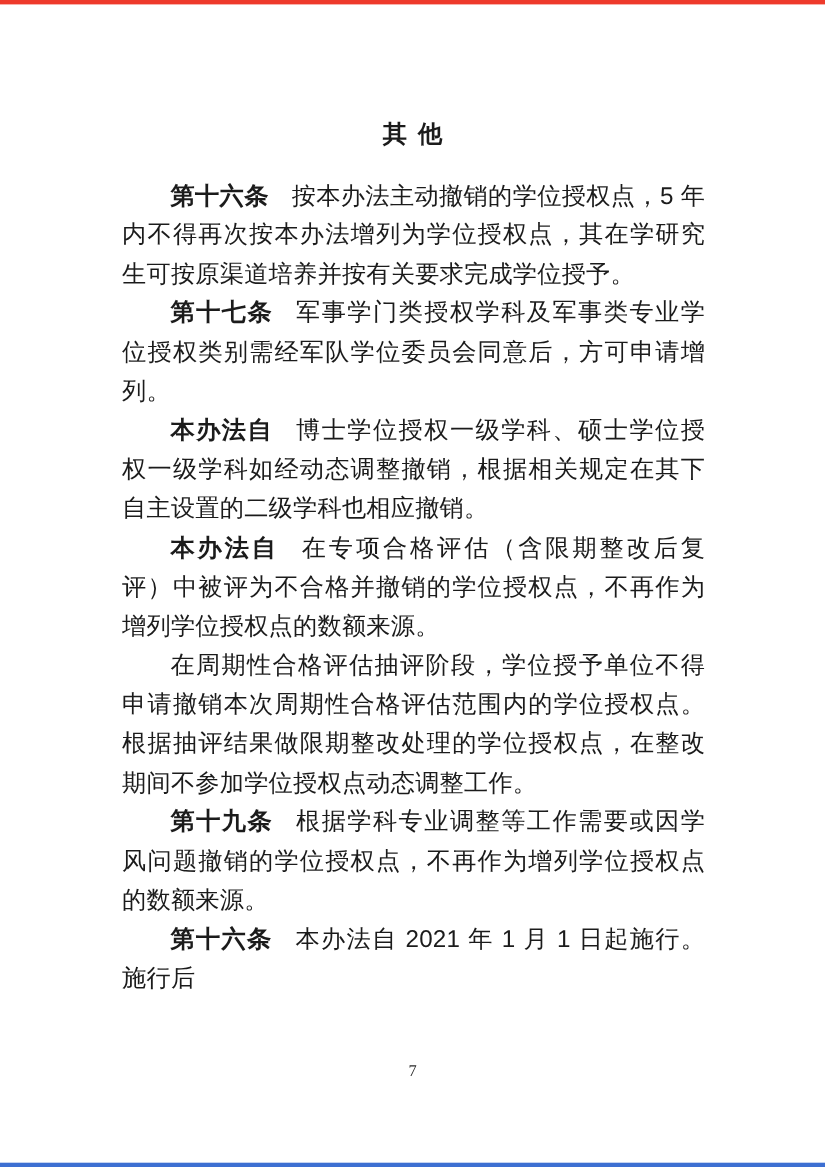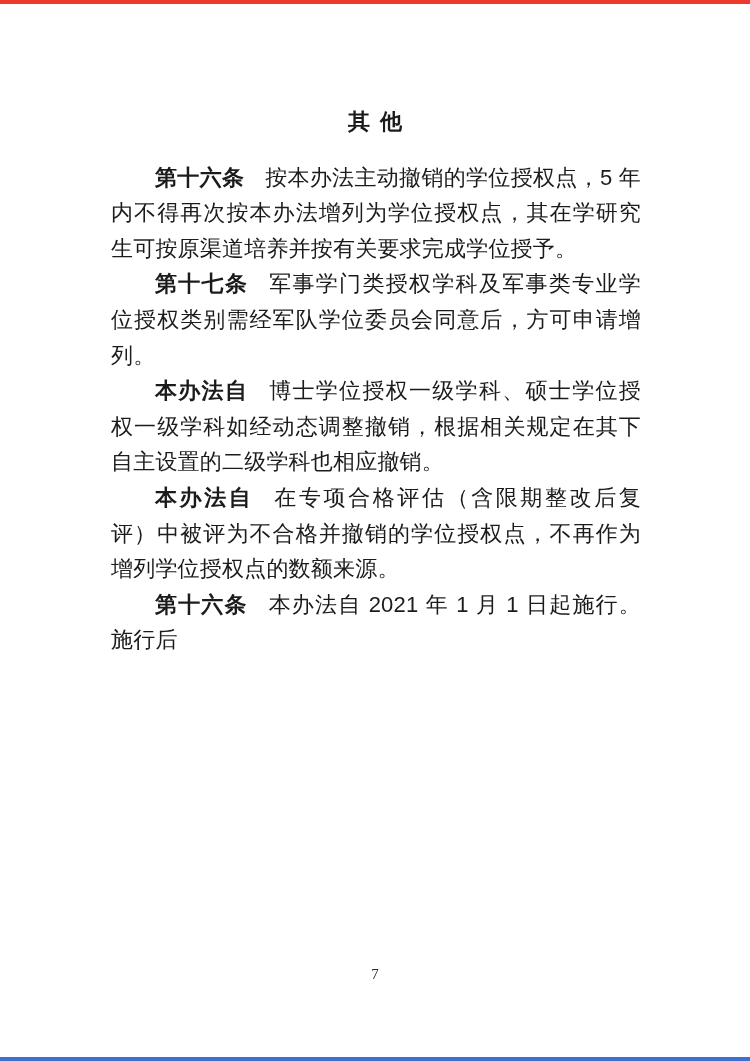--- a/index.html
+++ b/index.html
@@ -78,21 +78,27 @@
 
 
   <p class="para indent">
     <span class="article-label">本办法自</span><span>博士学位授权一级学科、硕士学位授权一级学科如经动态调整撤销，根据相关规定在其下自主设置的二级学科也相应撤销。</span>
   </p>
 
   <p class="para indent">
     <span class="article-label">本办法自</span><span>在专项合格评估（含限期整改后复评）中被评为不合格并撤销的学位授权点，不再作为增列学位授权点的数额来源。</span>
   </p>
 
+  <p class="para indent">
+    <span>在周期性合格评估抽评阶段，学位授予单位不得申请撤销本次周期性合格评估范围内的学位授权点。根据抽评结果做限期整改处理的学位授权点，在整改期间不参加学位授权点动态调整工作。</span>
+  </p>
 
+  <p class="para indent">
+    <span class="article-label">第十九条</span><span>根据学科专业调整等工作需要或因学风问题撤销的学位授权点，不再作为增列学位授权点的数额来源。</span>
+  </p>
 
   <p class="para indent">
     <span class="article-label">第十六条</span><span>本办法自 2021 年 1 月 1 日起施行。施行后</span>
   </p>
 
 </div>
 
 <div class="page-number">7</div>
 
 <div class="page-rule bottom" style="background: rgb(61, 111, 210);"></div>

